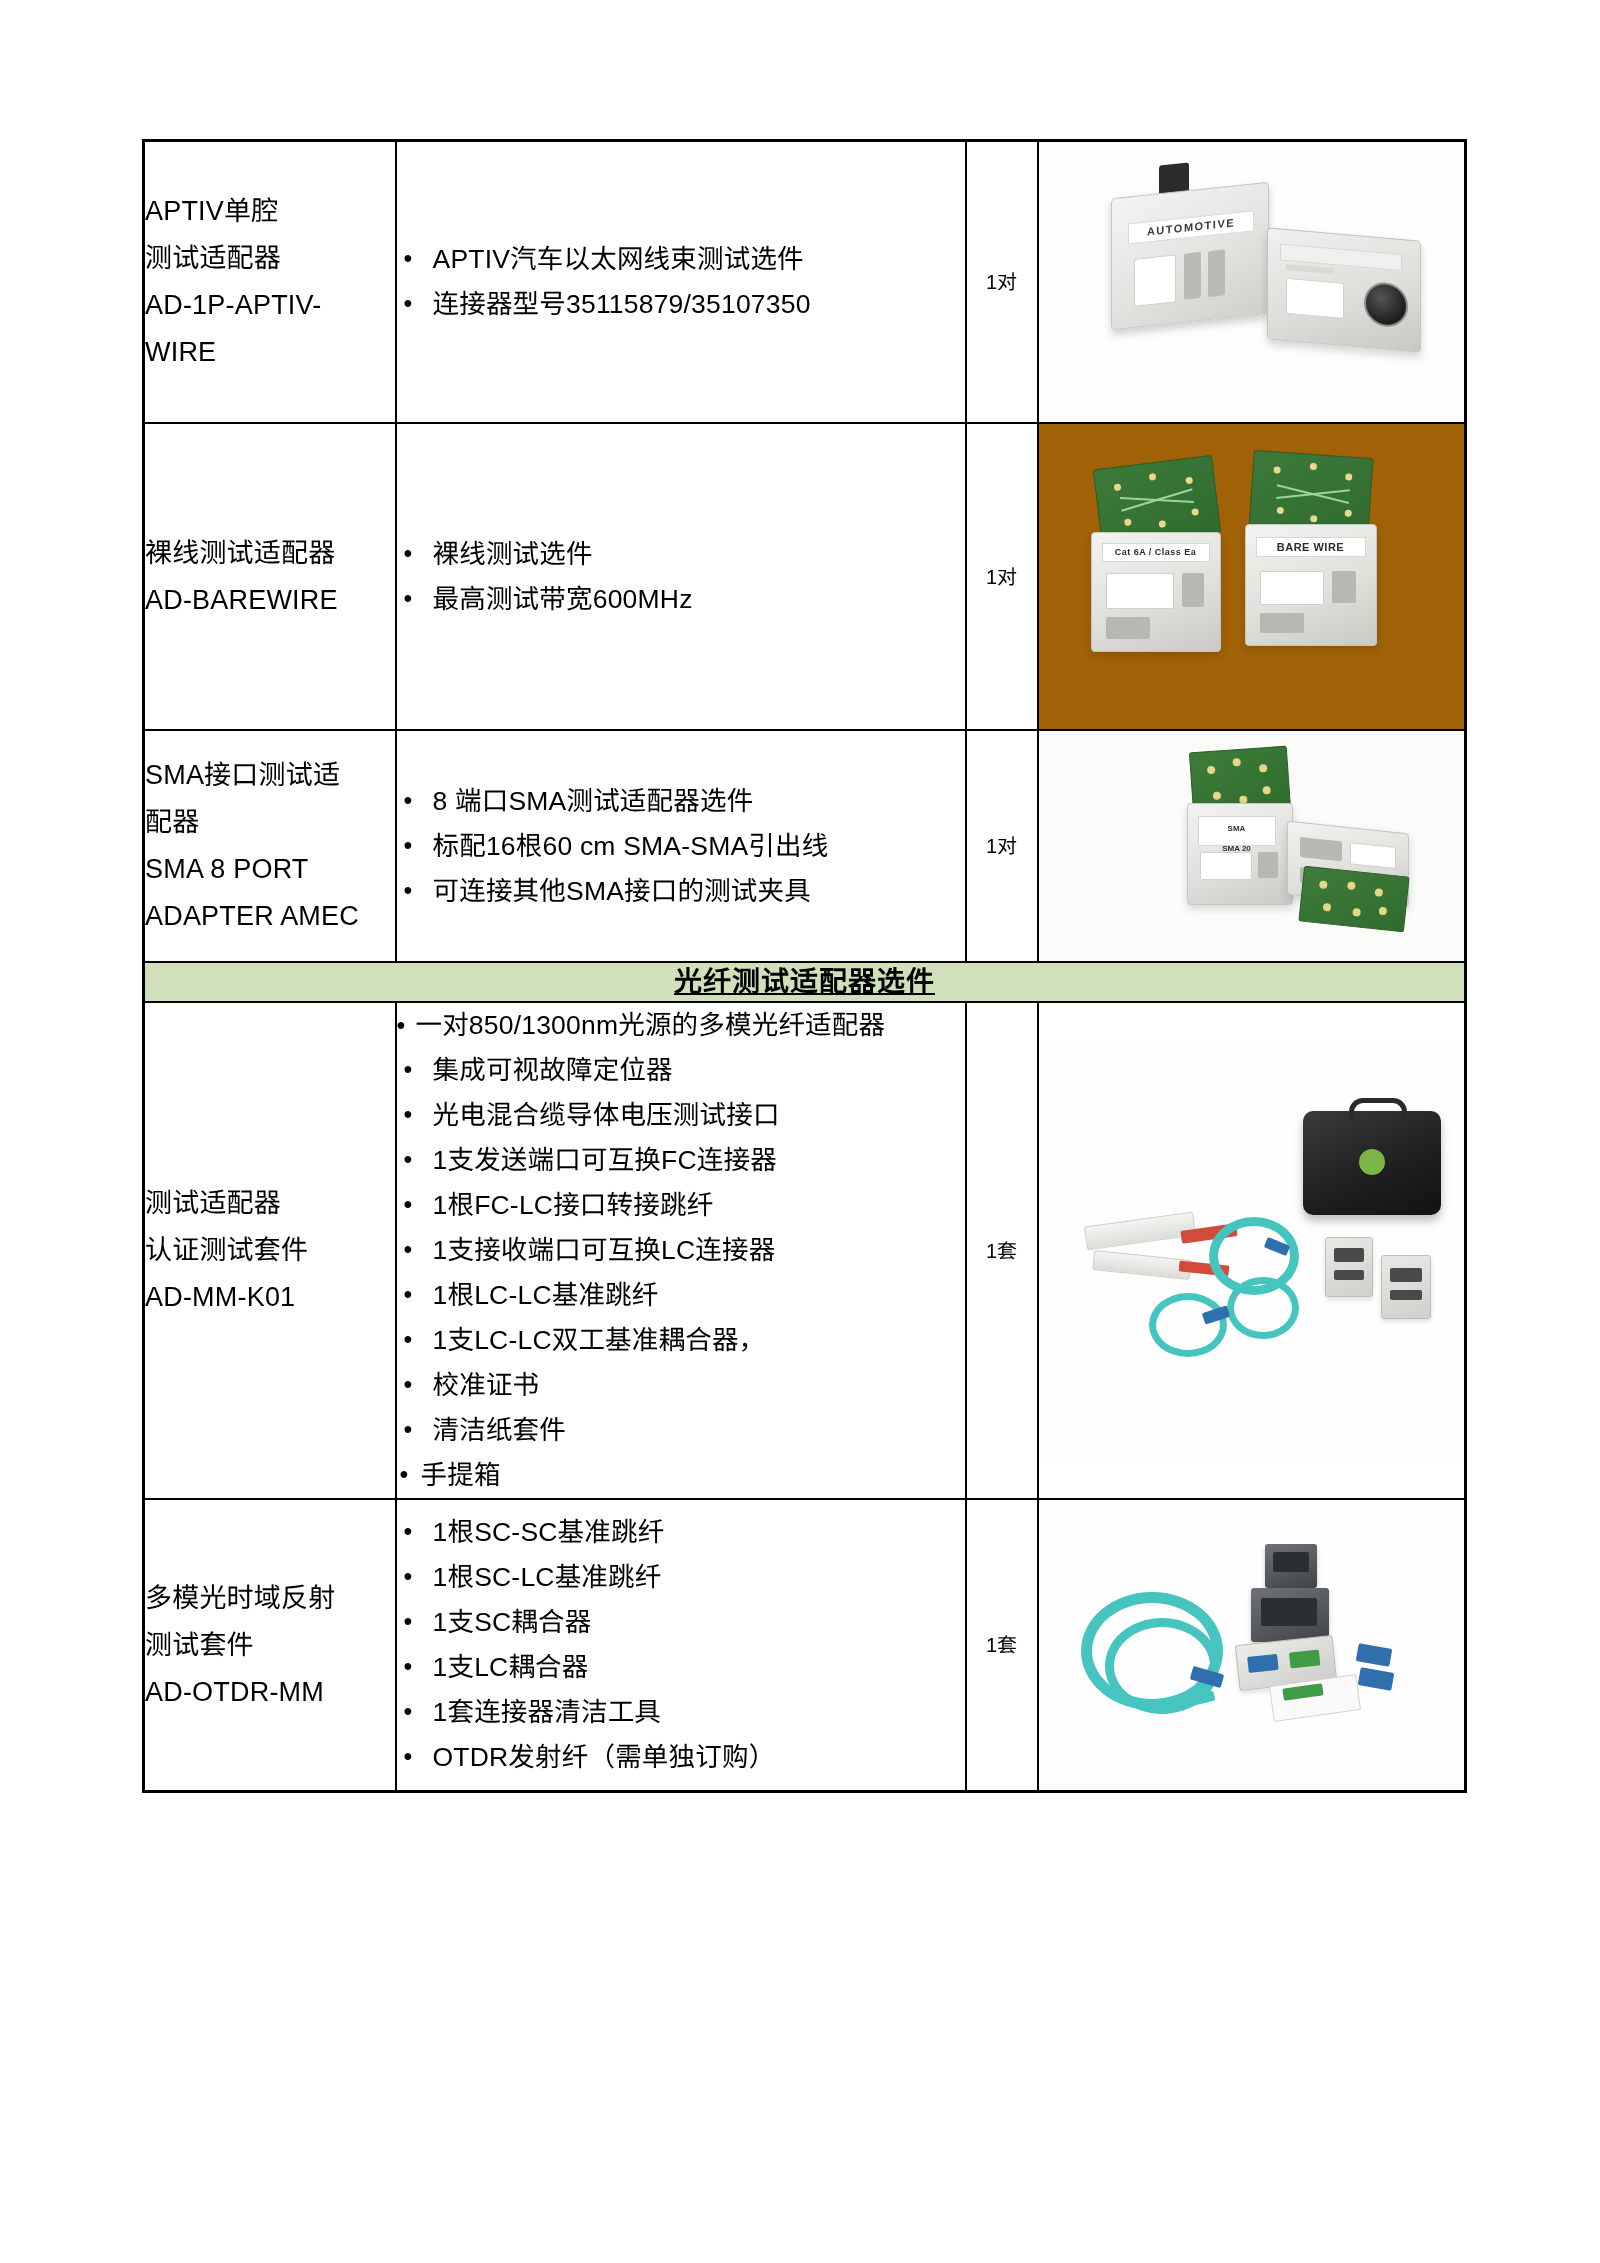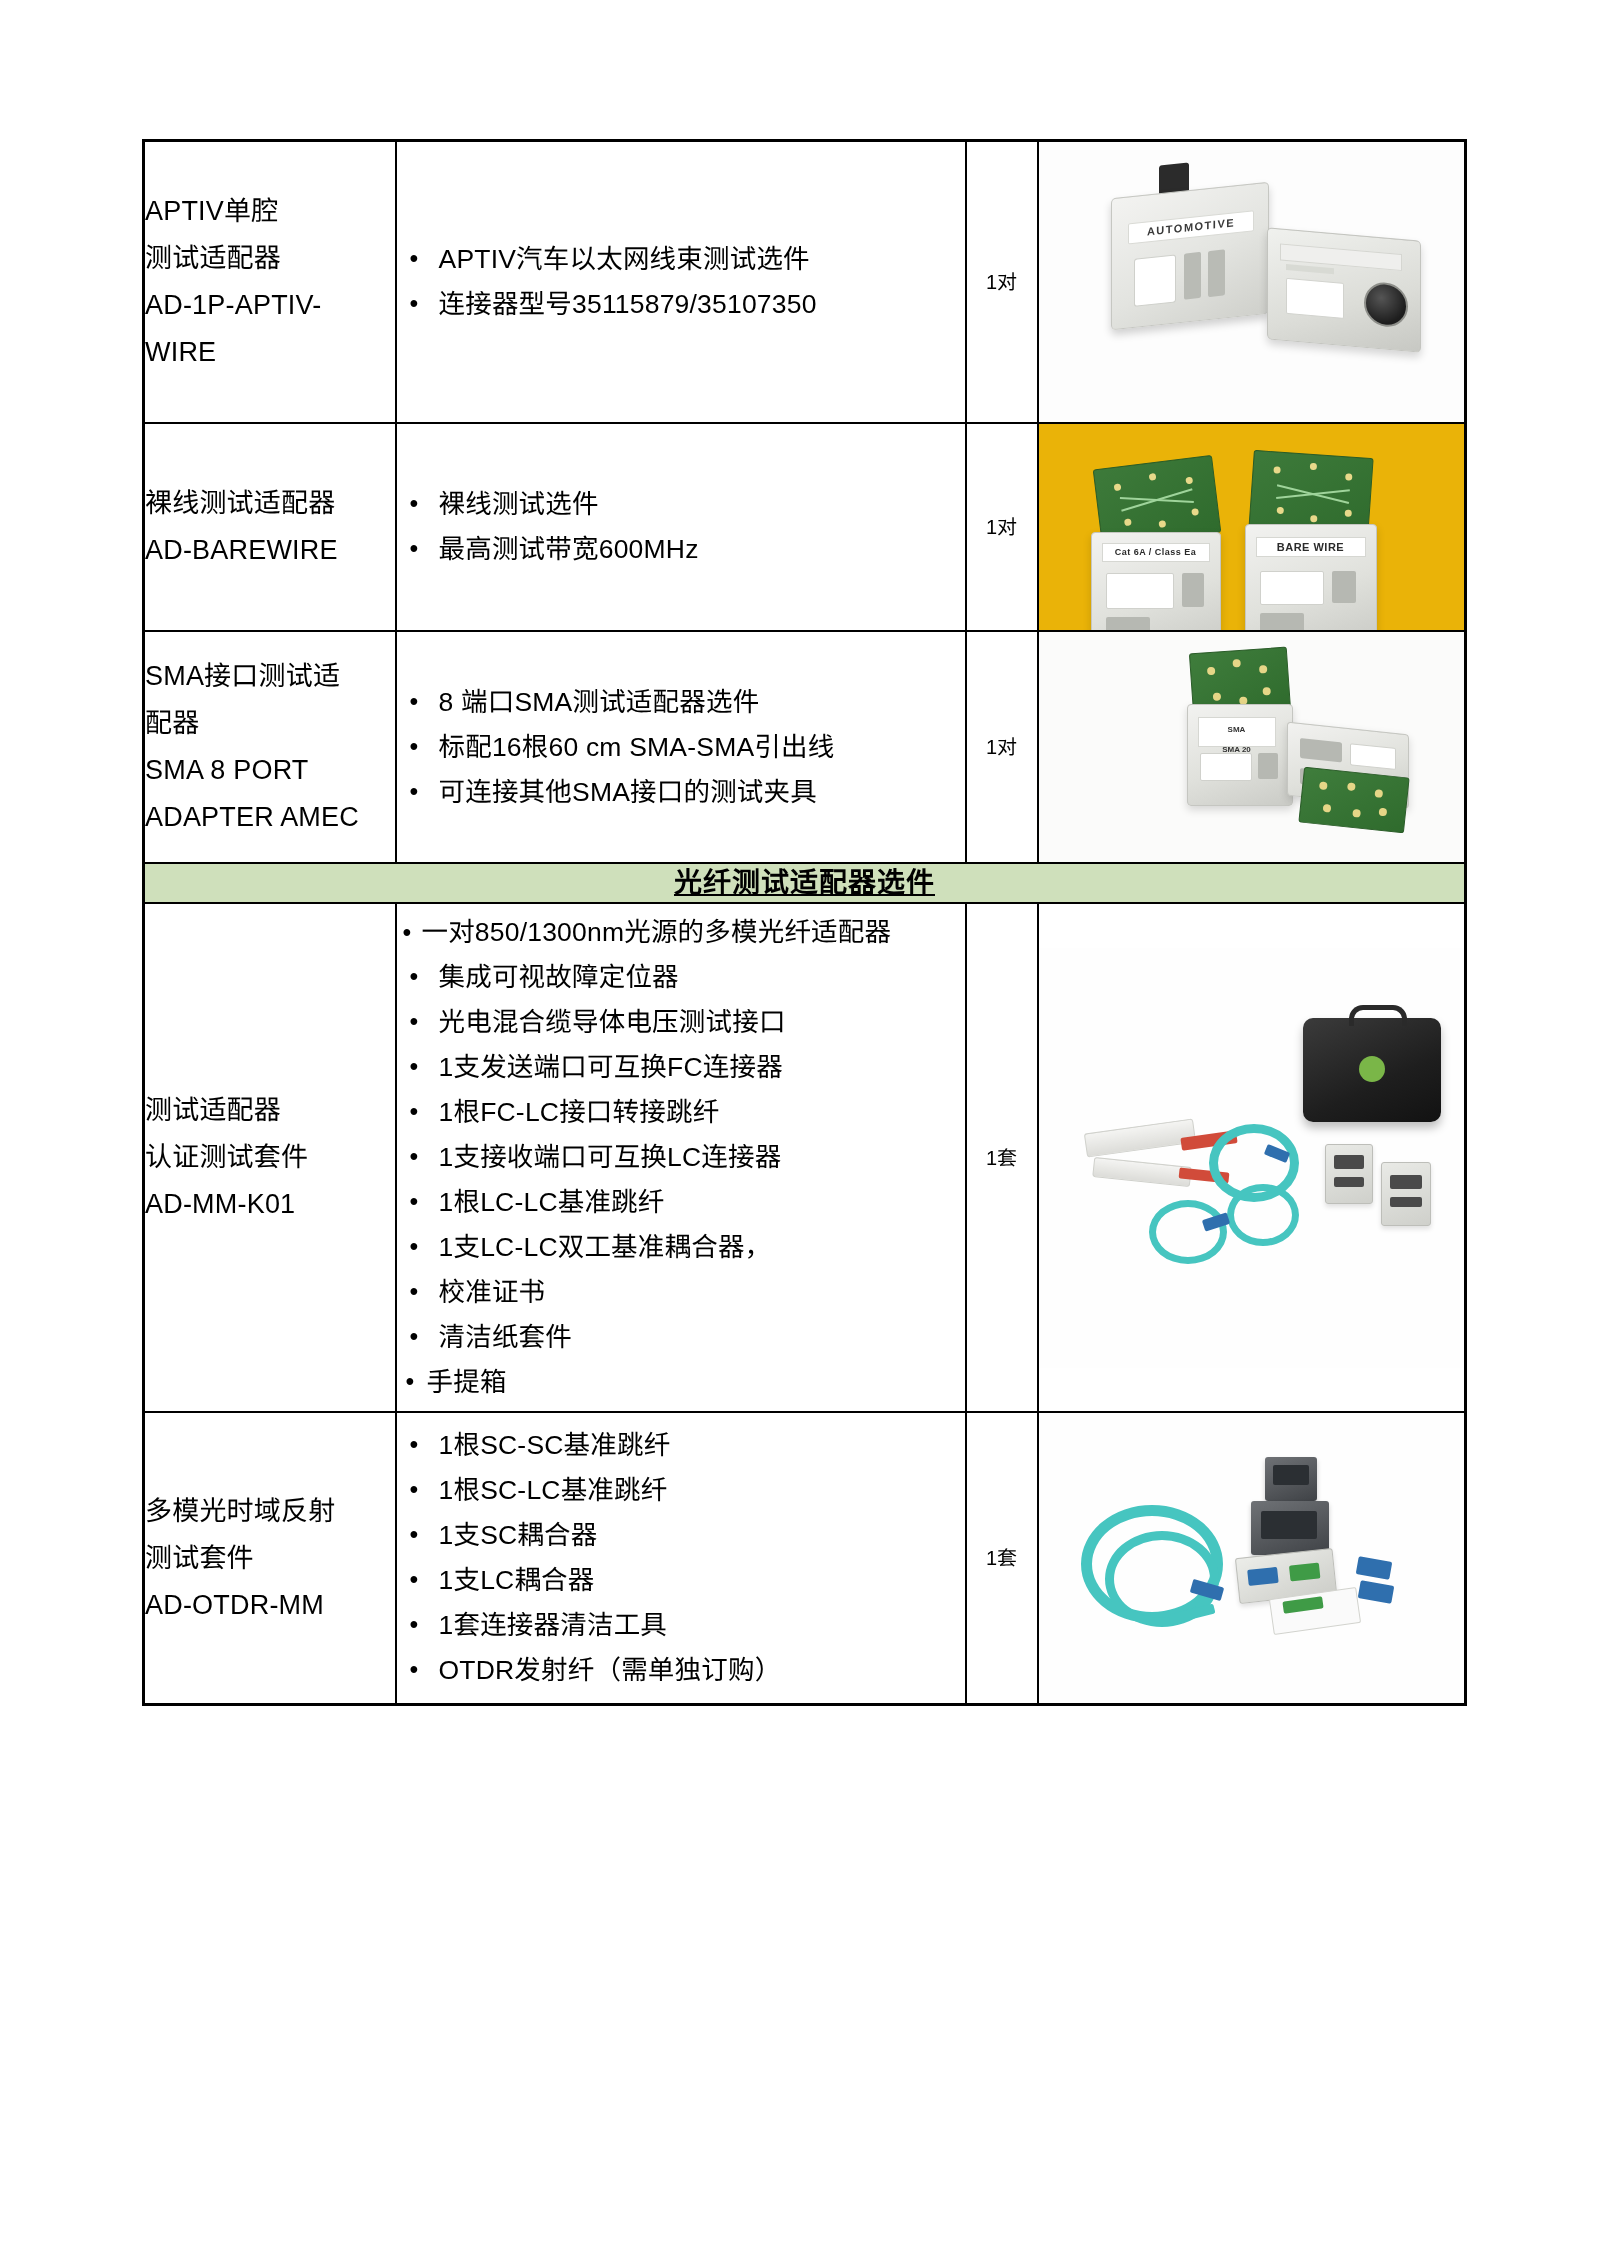--- a/index.html
+++ b/index.html
@@ -61,21 +61,21 @@
     white-space: nowrap;
     letter-spacing: 0.2px;
   }
 
   
   .desc-cell {
     padding: 10px 10px 10px 10px;
   }
   ul.bullets {
     list-style: none;
-    margin: 6px;
+    margin: 0;
     padding: 0;
   }
   ul.bullets li {
     position: relative;
     font-size: 26.5px;
     line-height: 45px;
     padding-left: 36px;
     letter-spacing: 0.2px;
   }
   ul.bullets li::before {
@@ -169,21 +169,21 @@
   .r1 .boxB .lbl2 {
     position:absolute; left:12px; top:14px; width:120px; height:15px;
     background:#efefed; border:1px solid #d5d6d1;
     font-size:8px; letter-spacing:1px; text-align:center; line-height:15px; color:#555;
   }
   .r1 .boxB .dial { left:96px; top:44px; width:40px; height:40px; background:radial-gradient(circle at 38% 34%,#555 0%,#1d1d1d 70%); border-radius:50%; border:2px solid #8e8f8a;}
   .r1 .boxB .vent { left:18px; top:48px; width:56px; height:34px; background:#ffffff; border:1px solid #d2d3ce; border-radius:2px;}
   .r1 .boxB .led  { left:18px; top:34px; width:48px; height:6px; background:#d8dad4; }
 
   
-  .r2 { height: 206px; background:#eab308; }
+  .r2 { height: 305px; background:#a16207; }
   .r2 .body {
     background: linear-gradient(160deg,#f2f2f0 0%,#e0e1dc 55%,#c9cac5 100%);
     border:1px solid #c5c6c1; border-radius:4px;
     box-shadow:0 4px 8px rgba(0,0,0,.15);
   }
   .r2 .pcb {
     background: linear-gradient(150deg,#3d7a3a 0%,#2f6b2d 100%);
     border:1px solid #2a5c28; border-radius:3px;
   }
   .r2 .pad { position:absolute; width:7px; height:7px; background:#e8d98a; border-radius:50%; }

